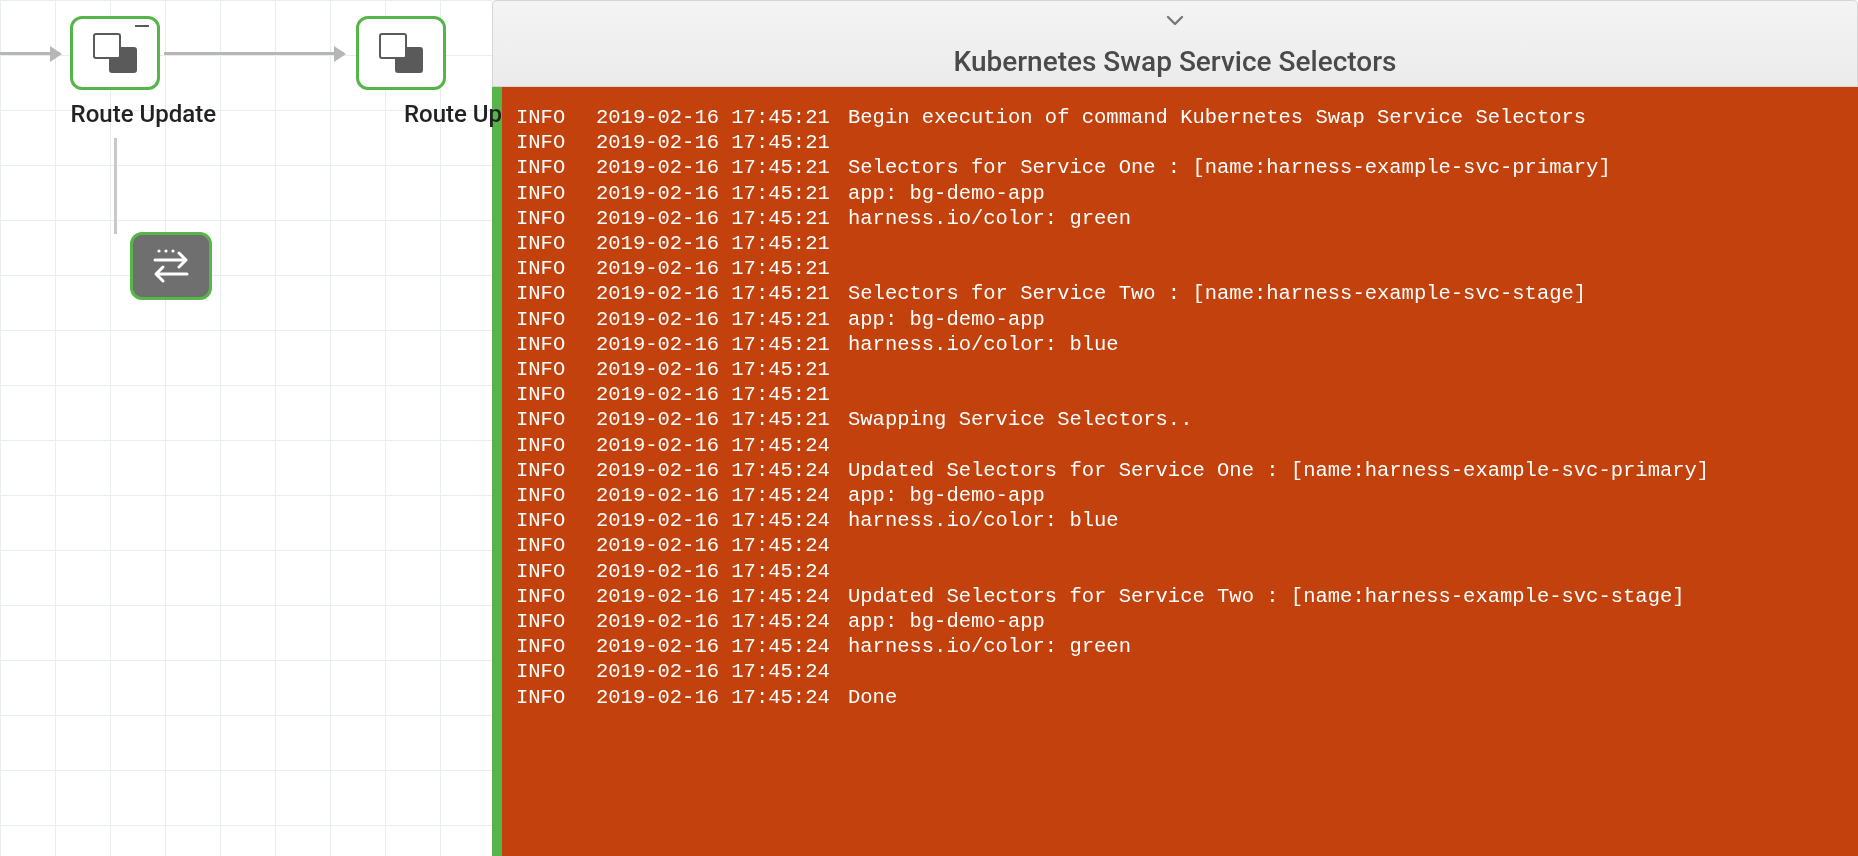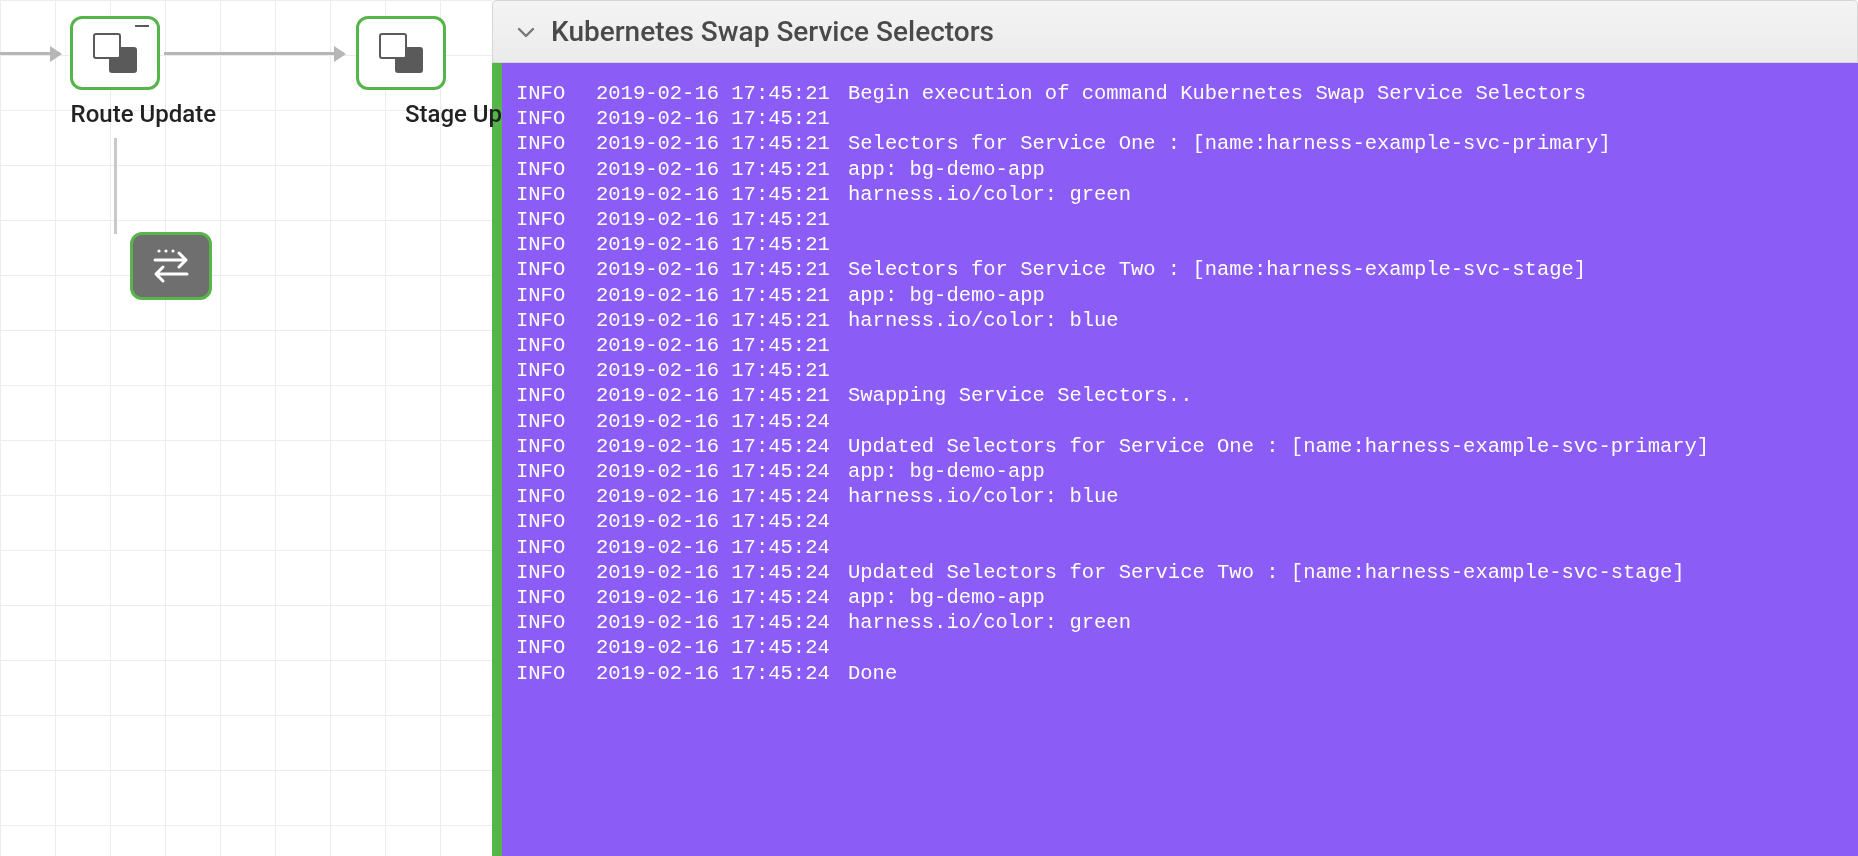--- a/index.html
+++ b/index.html
@@ -105,24 +105,25 @@
   .right {
     flex: 1;
     display: flex;
     flex-direction: column;
     padding: 0 0 0 0;
   }
   .panel-header {
     background: linear-gradient(#f4f4f4, #ebebeb);
     border: 1px solid #d6d6d6;
     border-radius: 4px 4px 0 0;
-    padding: 14px 22px;
+    padding: 8px 22px;
     display: flex;
     align-items: center;
     gap: 14px;
+    flex-direction: column;
   }
   .panel-header .title {
     font-size: 28px;
     font-weight: 500;
     color: #4a4a4a;
   }
   .chev {
     width: 22px; height: 22px;
     display: inline-flex;
     align-items: center; justify-content: center;
@@ -131,21 +132,21 @@
     flex: 1;
     display: flex;
     border-top: none;
   }
   .green-bar {
     width: 10px;
     background: #56b54a;
   }
   .console {
     flex: 1;
-    background: #8b5cf6;
+    background: #c2410c;
     color: #fff;
     font-family: "Menlo", "Consolas", "Courier New", monospace;
     font-size: 20.5px;
     line-height: 1.23;
     padding: 18px 14px 18px 14px;
     white-space: pre;
     overflow: hidden;
   }
   .log-row { display: block; }
   .lvl { display: inline-block; width: 80px; }
@@ -168,21 +169,21 @@
   <div class="node-label" style="left:16px; top:100px;">Route Update</div>
 
   <div class="edge" style="left:164px; top:52px; width:180px;"></div>
 
   <div class="node-box" style="left:356px; top:16px;">
     <span class="stack-icon">
       <span class="sq2"></span>
         <span class="sq1"></span>
     </span>
   </div>
-  <div class="node-label" style="left:302px; top:100px;">Stage Up</div>
+  <div class="node-label" style="left:302px; top:100px;">Route Up</div>
 
   <div class="edge-v" style="left:114px; top:138px; height:96px;"></div>
 
   <div class="swap-node" style="left:130px; top:232px;">
     <span class="swap-icon">
       <svg width="44" height="36" viewBox="0 0 44 36">
         <g stroke="#fff" stroke-width="3" fill="none" stroke-linecap="round" stroke-linejoin="round">
           <path d="M6 12 H36 M30 5 L37 12 L30 19"></path>
           <path d="M38 26 H8 M14 19 L7 26 L14 33"></path>
         </g>

